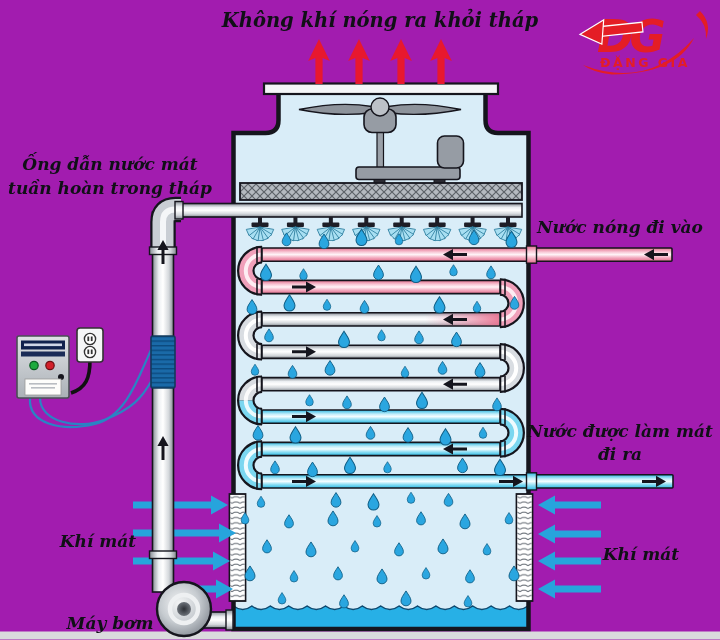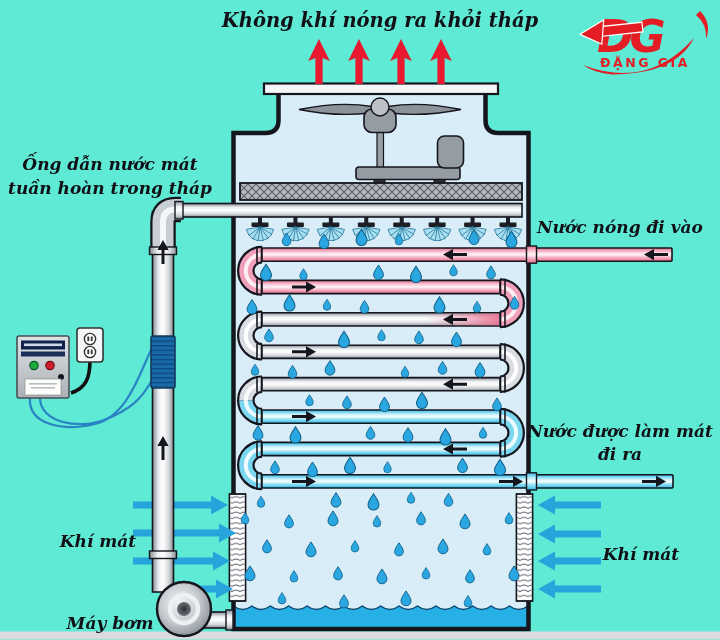--- a/index.html
+++ b/index.html
@@ -1,16 +1,16 @@
 <!DOCTYPE html>
 <html><head>
 <meta charset="utf-8">
 <style>
   html,body{margin:0;padding:0;background:#fff;}
-  #stage{position:relative;width:720px;height:640px;background:#5eead4;overflow:hidden;
+  #stage{position:relative;width:720px;height:640px;background:#a21caf;overflow:hidden;
          font-family:"DejaVu Serif", serif;}
   svg{display:block;}
   text{fill:#101016;}
   .lbl{font:italic 700 17px "DejaVu Serif", serif;}
   .title{font:italic 700 19.5px "DejaVu Serif", serif;}
   .logo-mono{font:italic 900 44px "DejaVu Sans", sans-serif;letter-spacing:-4px;fill:#e41d25;}
   .logo-name{font:700 12.5px "DejaVu Sans", sans-serif;letter-spacing:2.5px;fill:#e41d25;}
 </style>
 </head>
 <body>

